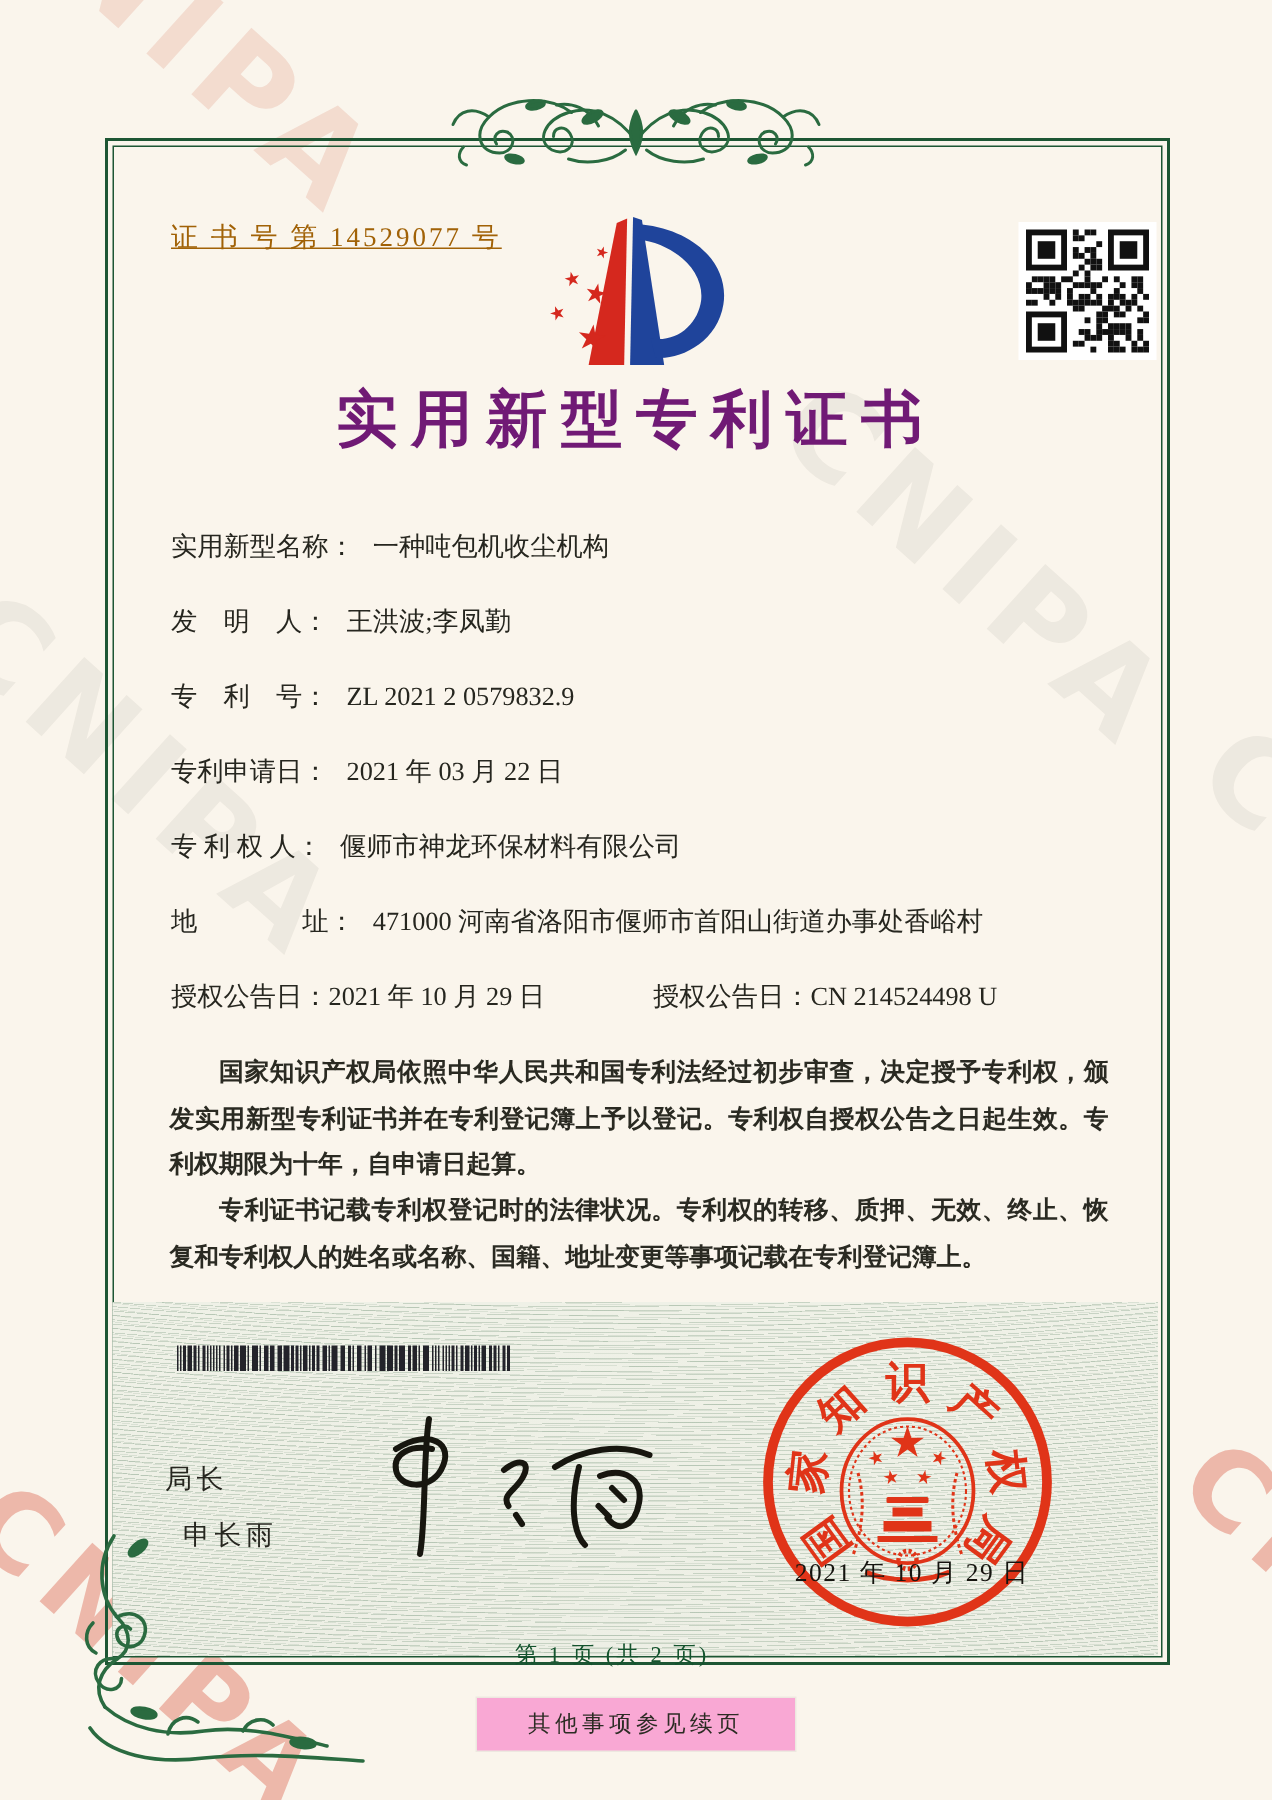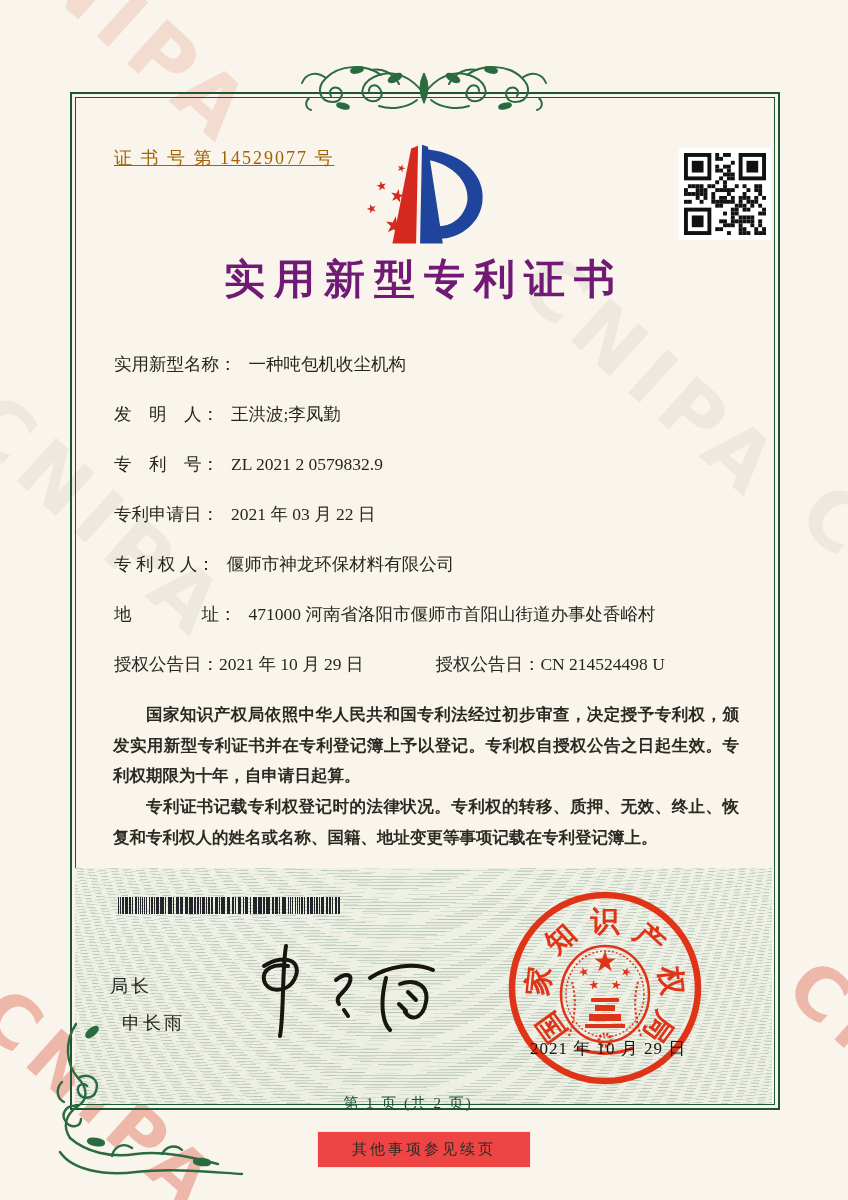--- a/index.html
+++ b/index.html
@@ -50,21 +50,21 @@
   .barcode{position:absolute;left:118px;top:897px;width:225px;height:17px;}
   .sig-title{position:absolute;left:110px;top:974px;font-size:18px;letter-spacing:3px;}
   .sig-name{position:absolute;left:122px;top:1011px;font-size:18px;letter-spacing:3px;}
   .signature{position:absolute;left:228px;top:936px;width:215px;height:108px;}
   .seal{position:absolute;left:505px;top:888px;width:200px;height:200px;}
   .seal-date{position:absolute;left:520px;top:1037px;width:176px;text-align:center;
     font-size:17px;letter-spacing:1px;color:#15140f;}
   .footer-page{position:absolute;left:0;top:1094px;width:720px;text-align:center;
     font-size:15px;letter-spacing:2px;color:#14532d;margin-left:48px;}
   .continue-box{position:absolute;left:50%;top:1132px;transform:translateX(-50%);
-    background:#ef4444;box-shadow:0 0 0 1px rgba(0,0,0,0.05);
+    background:#f9a8d4;box-shadow:0 0 0 1px rgba(0,0,0,0.05);
     padding:8px 34px;font-size:15px;letter-spacing:3px;color:#2c2c24;}
   
   .orn-top{position:absolute;left:299px;top:58px;width:250px;height:64px;}
   .orn-corner{position:absolute;left:52px;top:1022px;width:200px;height:158px;}
   svg{overflow:visible;}
 </style>
 </head>
 <body>
 
 <div class="page">

